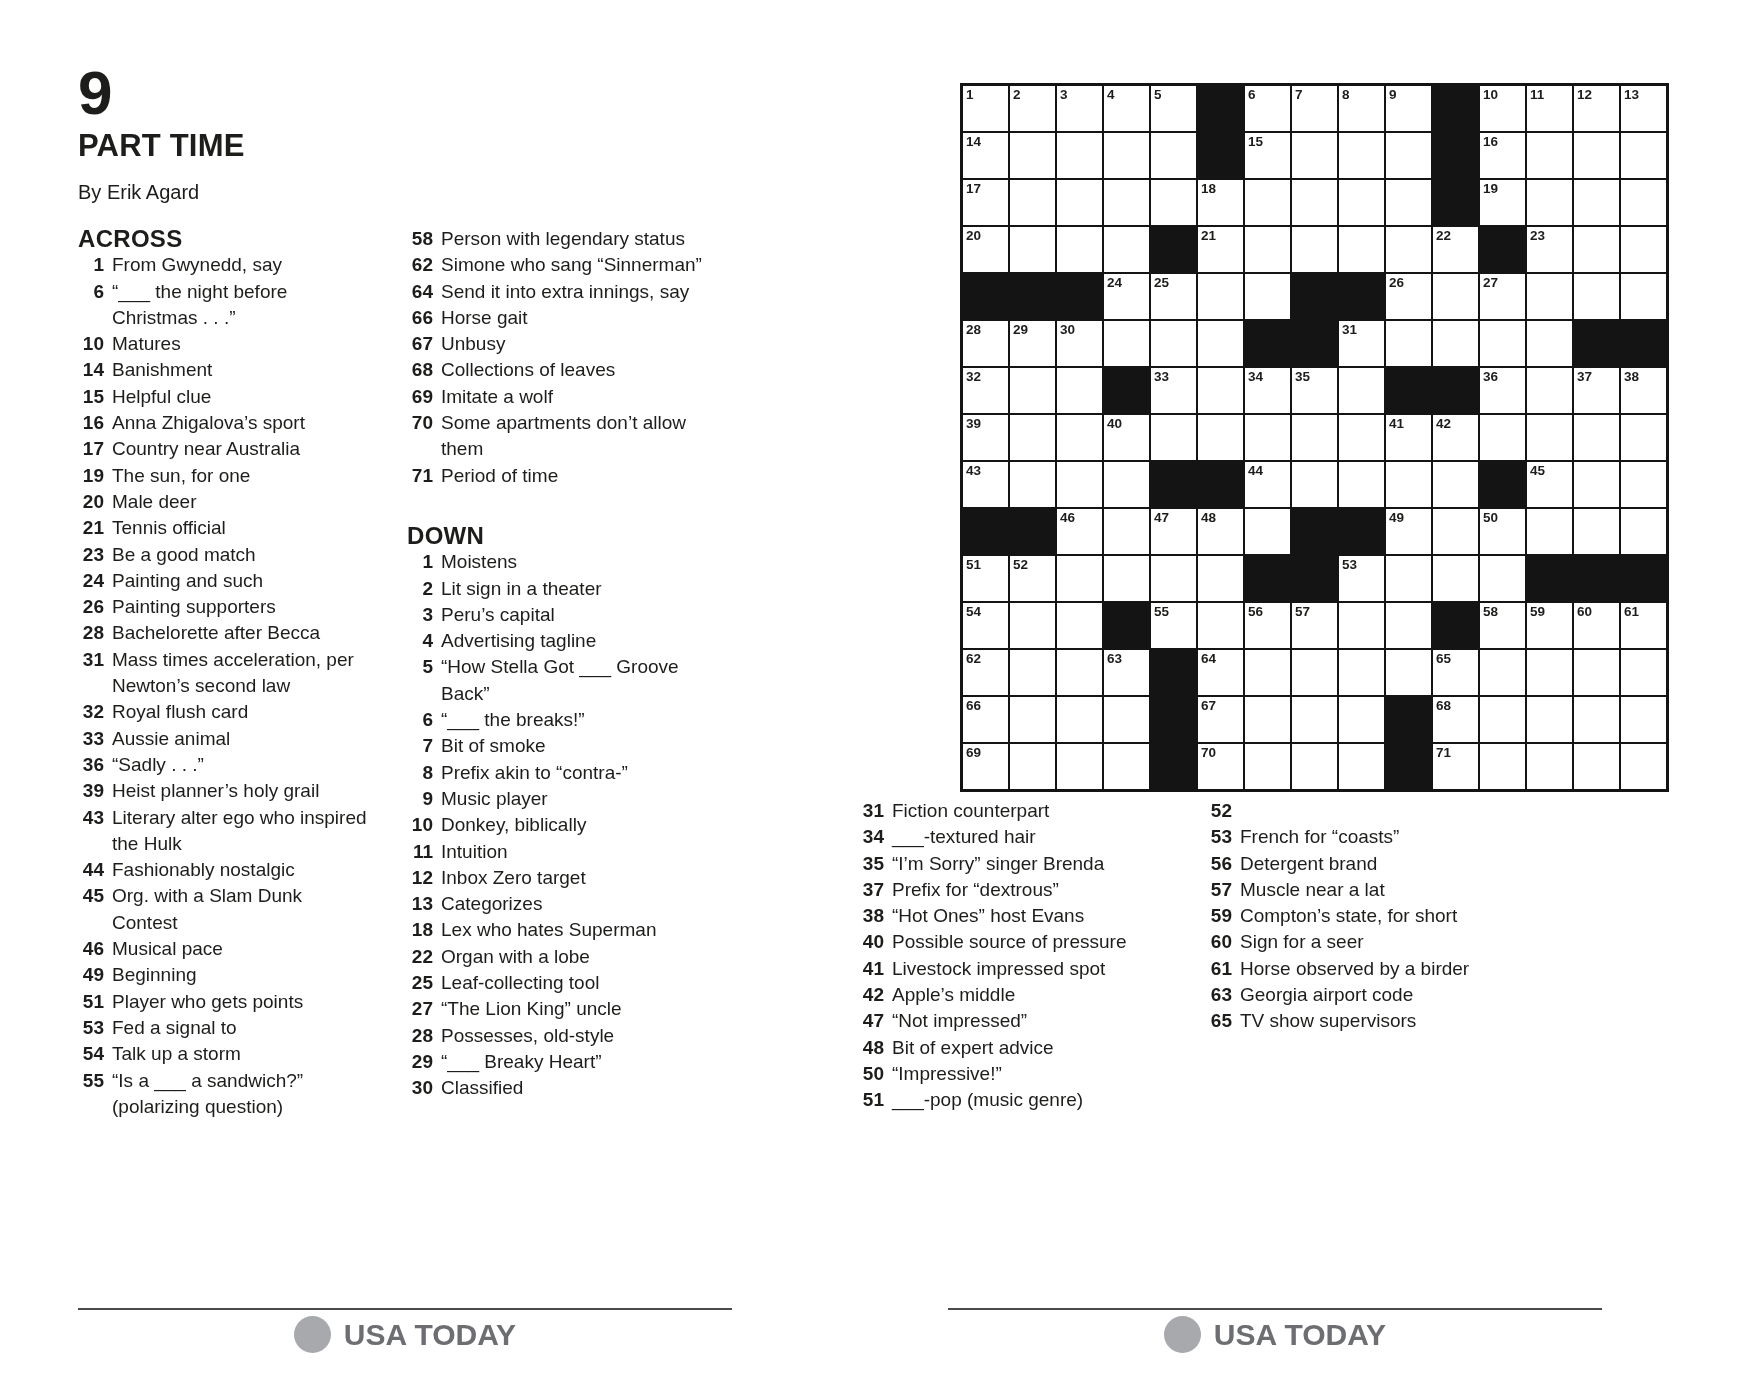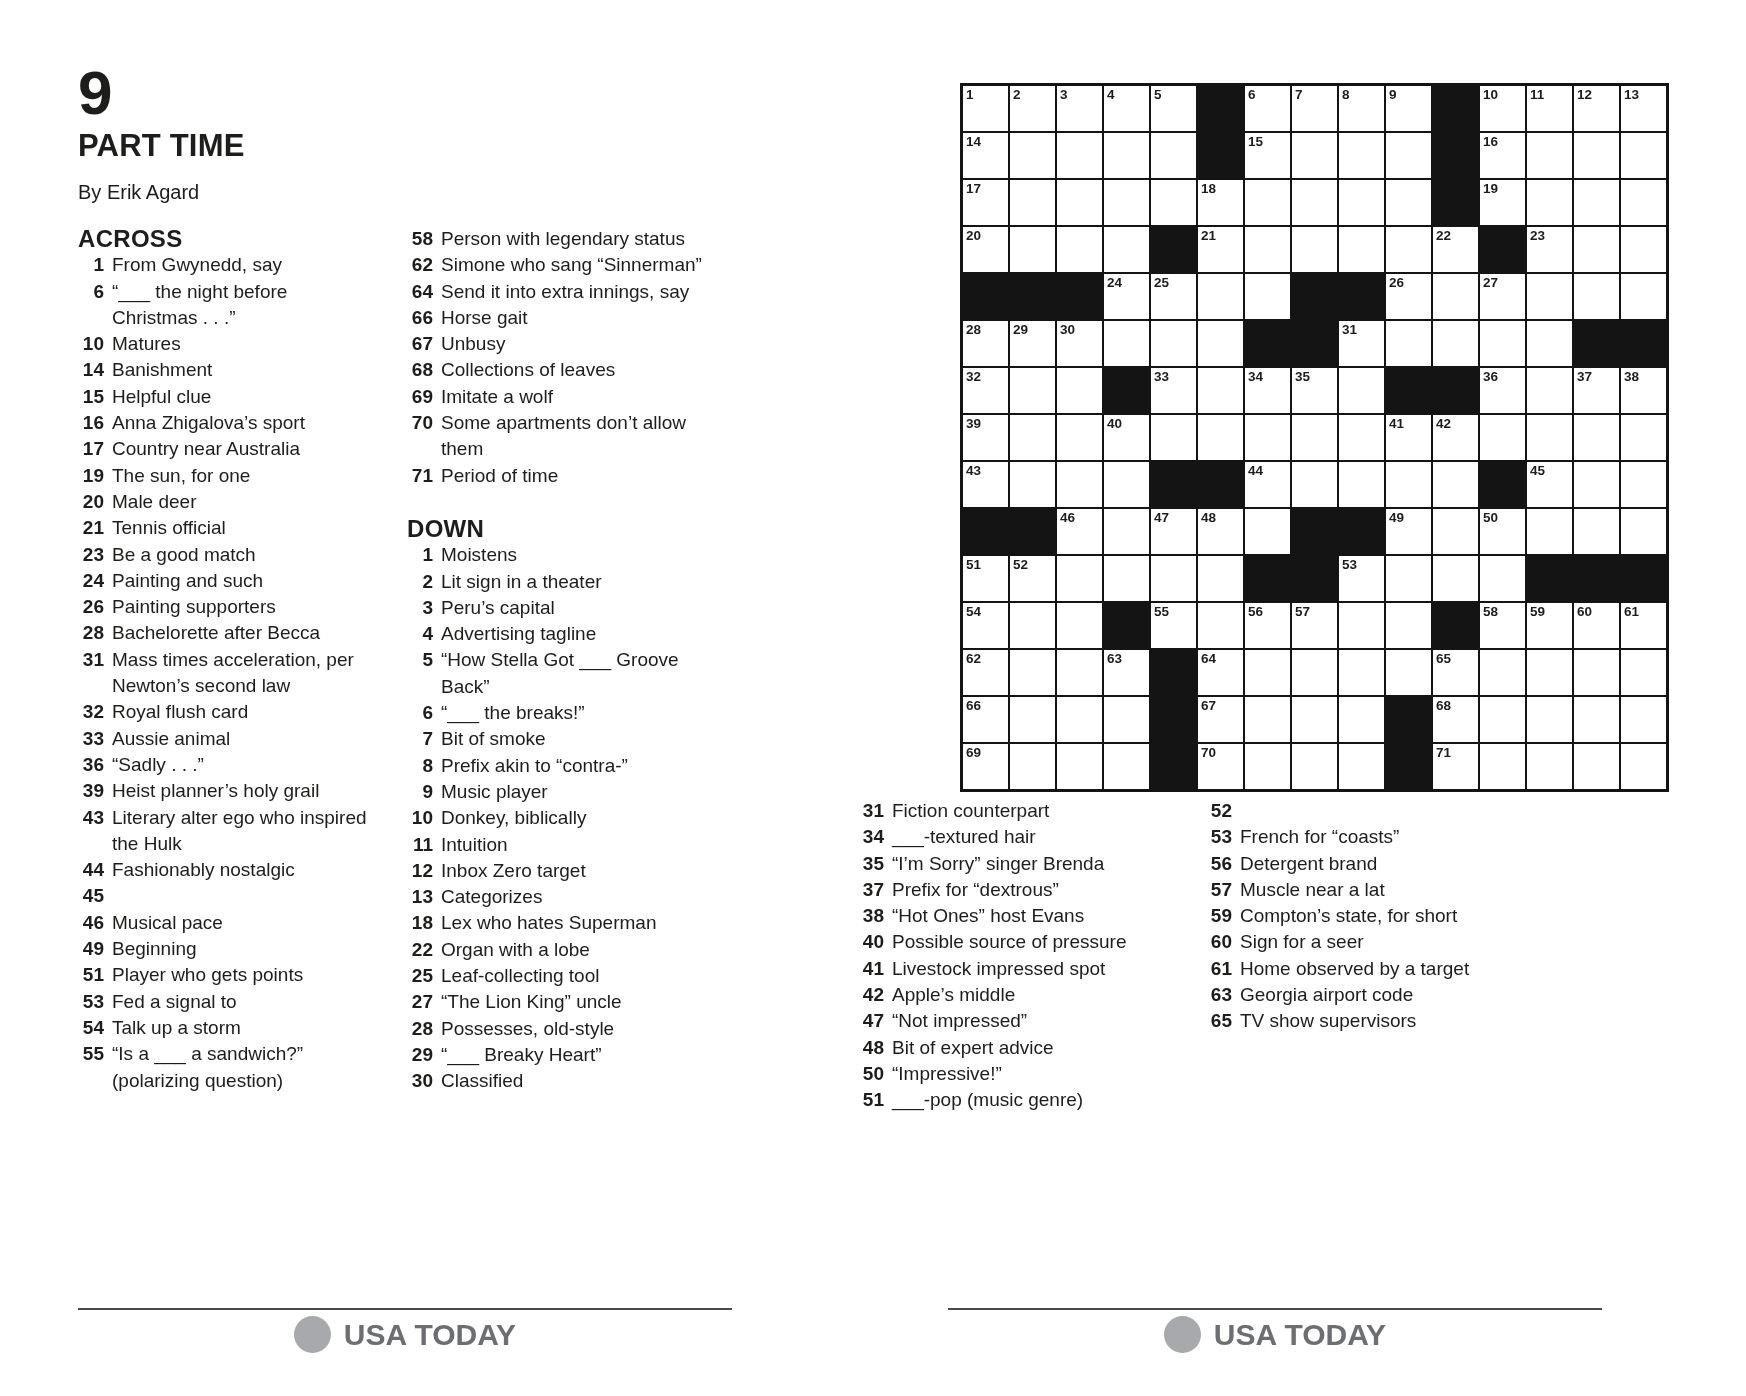--- a/index.html
+++ b/index.html
@@ -12,21 +12,21 @@
   .puzzle-title{font-size:31px;font-weight:800;margin-top:4px;letter-spacing:.2px}
   .byline{font-size:20px;margin-top:17px}
 
   
   .clue-col{position:absolute;font-size:19px;line-height:26.3px}
   #col1{left:78px;top:226px;width:291px}
   #col2{left:407px;top:226px;width:300px}
   #col3{left:858px;top:798px;width:302px}
   #col4{left:1206px;top:798px;width:306px}
   .clue-heading{font-weight:800;font-size:24px;letter-spacing:.3px}
-  .down-gap{margin-top:27px}
+  .down-gap{margin-top:34px}
   .clue{display:flex;align-items:baseline}
   .clue .num{flex:none;width:26px;text-align:right;font-weight:700;padding-right:8px}
   .clue .txt{flex:1}
 
   
   .xw-grid{position:absolute;left:960px;top:83px;background:#141414;border:3px solid #141414;
            display:grid;grid-template-columns:repeat(15,45px);grid-template-rows:repeat(15,45px);gap:2px}
   .cell{position:relative;background:#ffffff}
   .cell.black{background:#141414}
   .cell .cnum{position:absolute;top:1px;left:3px;font-size:13.5px;font-weight:700;line-height:1.15}
@@ -133,20 +133,21 @@
       <div class="clue">
         <span class="num">43</span>
         <span class="txt">Literary alter ego who inspired the Hulk</span>
       </div>
       <div class="clue">
         <span class="num">44</span>
         <span class="txt">Fashionably nostalgic</span>
       </div>
       <div class="clue">
         <span class="num">45</span>
+        <span class="txt">Org. with a Slam Dunk Contest</span>
       </div>
       <div class="clue">
         <span class="num">46</span>
         <span class="txt">Musical pace</span>
       </div>
       <div class="clue">
         <span class="num">49</span>
         <span class="txt">Beginning</span>
       </div>
       <div class="clue">
@@ -354,21 +355,21 @@
       <div class="clue">
         <span class="num">59</span>
         <span class="txt">Compton’s state, for short</span>
       </div>
       <div class="clue">
         <span class="num">60</span>
         <span class="txt">Sign for a seer</span>
       </div>
       <div class="clue">
         <span class="num">61</span>
-        <span class="txt">Home observed by a target</span>
+        <span class="txt">Horse observed by a birder</span>
       </div>
       <div class="clue">
         <span class="num">63</span>
         <span class="txt">Georgia airport code</span>
       </div>
       <div class="clue">
         <span class="num">65</span>
         <span class="txt">TV show supervisors</span>
       </div>
     </div>

